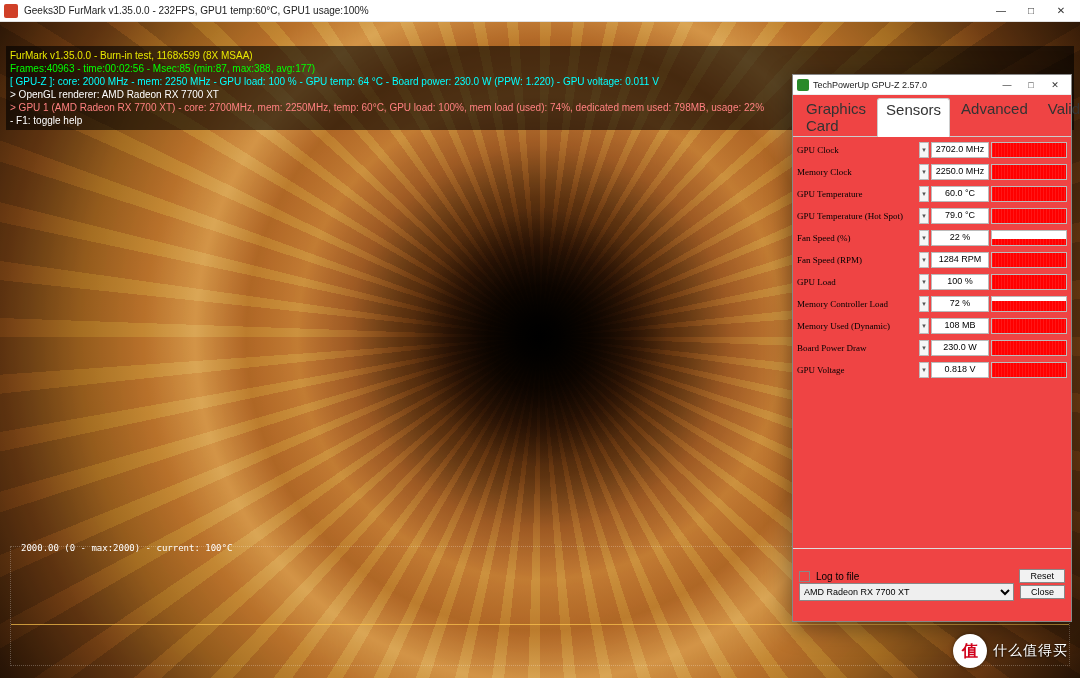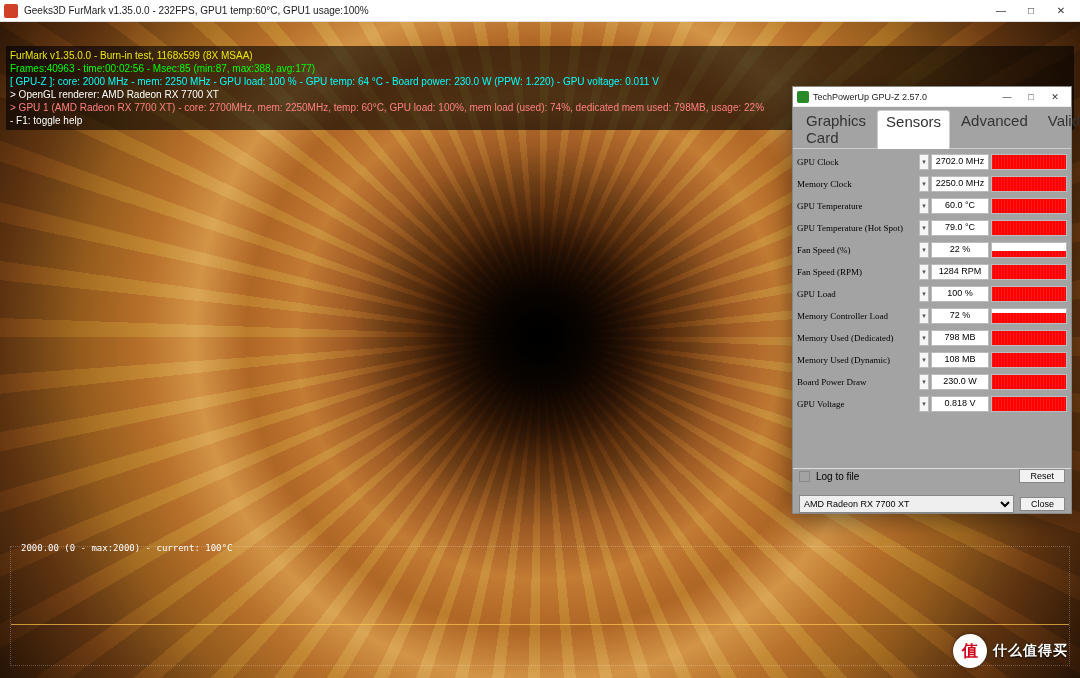--- a/index.html
+++ b/index.html
@@ -35,22 +35,22 @@
   .overlay-text .l-red    { color: #ff8080; }
 
   .graph-zone { position: absolute; left: 10px; right: 10px; bottom: 12px; height: 120px;
     border: 1px dotted rgba(255,255,255,0.25); }
   .graph-zone .label { position: absolute; left: 10px; top: -4px; color: #fff;
     font-family: Consolas, monospace; font-size: 9px; }
   .graph-zone .baseline { position: absolute; left: 0; right: 0; bottom: 40px; height: 1px;
     background: rgba(255,200,80,0.7); }
 
   
-  .gpuz-window { position: absolute; top: 86px; right: 8px; width: 280px; height: 428px;
-    background: #a3a3a3; border: 1px solid #888; box-shadow: 0 6px 24px rgba(0,0,0,0.45);
+  .gpuz-window { position: absolute; top: 74px; right: 8px; width: 280px; height: 548px;
+    background: #ef4444; border: 1px solid #888; box-shadow: 0 6px 24px rgba(0,0,0,0.45);
     display: flex; flex-direction: column; font-size: 10px; }
   .gpuz-titlebar { display: flex; align-items: center; height: 20px; padding: 0 4px;
     background: #fff; border-bottom: 1px solid #eee; }
   .gpuz-titlebar .icon { width: 12px; height: 12px; background: #2a8a2a; border-radius: 2px; margin-right: 4px; }
   .gpuz-titlebar .title { flex: 1; font-size: 9px; color: #222; }
   .gpuz-titlebar .win-btn { width: 24px; height: 20px; font-size: 9px; }
 
   .gpuz-tabs { display: flex; gap: 2px; padding: 2px 4px 0 4px; border-bottom: 1px solid #ccc; }
   .gpuz-tab { padding: 2px 8px; font-size: 15px; color: #333; border: 1px solid transparent;
     border-bottom: none; border-radius: 3px 3px 0 0; }
@@ -61,32 +61,32 @@
   .sensor-row .name { width: 120px; font-size: 9px; color: #000; white-space: nowrap; overflow: hidden; text-overflow: ellipsis; font-family: Liberation Serif, serif; }
   .sensor-row .dd { width: 10px; height: 16px; border: 1px solid #bbb; background: #f6f6f6;
     display: flex; align-items: center; justify-content: center; font-size: 7px; color: #555; }
   .sensor-row .val { width: 58px; height: 16px; border: 1px solid #bbb; background: #fff;
     text-align: center; padding: 1px 3px; font-size: 9px; color: #000; }
   .sensor-row .bar { flex: 1; height: 16px; border: 1px solid #bbb; background: #fff; position: relative; overflow: hidden; }
   .sensor-row .bar .fill { position: absolute; inset: 0; background: #ff0000; }
   .sensor-row .bar .noise { position: absolute; inset: 0;
     background: repeating-linear-gradient(90deg, rgba(255,255,255,0.25) 0 1px, transparent 1px 3px); opacity:.35; }
 
-  .gpuz-footer { border-top: 1px solid #ddd; padding: 0 6px; display: flex; flex-direction: column; gap: 12px; }
+  .gpuz-footer { border-top: 1px solid #ddd; padding: 20px 6px; display: flex; flex-direction: column; gap: 0; }
   .gpuz-footer .row { display: flex; align-items: center; gap: 6px; }
   .gpuz-footer .chk { width: 11px; height: 11px; border: 1px solid #888; }
   .gpuz-footer .btn { border: 1px solid #888; background: #f2f2f2; padding: 1px 10px; font-size: 9px; }
   .gpuz-footer select { flex: 1; font-size: 9px; height: 18px; border: 1px solid #888; }
 
   
   .watermark { position: absolute; right: 12px; bottom: 10px; display: flex; align-items: center; gap: 6px; }
   .watermark .badge { width: 34px; height: 34px; border-radius: 50%; background: #fff;
     display: flex; align-items: center; justify-content: center; font-weight: bold; color: #d0021b; font-size: 16px;
     box-shadow: 0 0 4px rgba(0,0,0,.5); }
-  .watermark .txt { color: #fff; font-size: 14px; font-weight: bold; text-shadow: 0 1px 2px #000; letter-spacing: 1px; }
+  .watermark .txt { color: #fff; font-size: 14px; font-weight: normal; text-shadow: 0 1px 2px #000; letter-spacing: 1px; }
 </style>
 </head>
 <body>
 
 <div class="furmark-window">
   <div class="furmark-titlebar">
     <div class="icon"></div>
     <div class="title">Geeks3D FurMark v1.35.0.0 - 232FPS, GPU1 temp:60°C, GPU1 usage:100%</div>
     <div class="win-controls">
       <div class="win-btn">—</div>
@@ -195,29 +195,20 @@
       <div class="sensor-row">
         <div class="name">Memory Controller Load</div>
         <div class="dd">▾</div>
         <div class="val">72 %</div>
         <div class="bar">
           <div class="fill" style="background:linear-gradient(to top,#ff0000 72%,#fff 72% )"></div>
           <div class="noise"></div>
         </div>
       </div>
       <div class="sensor-row">
-        <div class="name">Memory Used (Dedicated)</div>
-        <div class="dd">▾</div>
-        <div class="val">798 MB</div>
-        <div class="bar">
-          <div class="fill" style="background:#ff0000"></div>
-          <div class="noise"></div>
-        </div>
-      </div>
-      <div class="sensor-row">
         <div class="name">Memory Used (Dynamic)</div>
         <div class="dd">▾</div>
         <div class="val">108 MB</div>
         <div class="bar">
           <div class="fill" style="background:#ff0000"></div>
           <div class="noise"></div>
         </div>
       </div>
       <div class="sensor-row">
         <div class="name">Board Power Draw</div>

